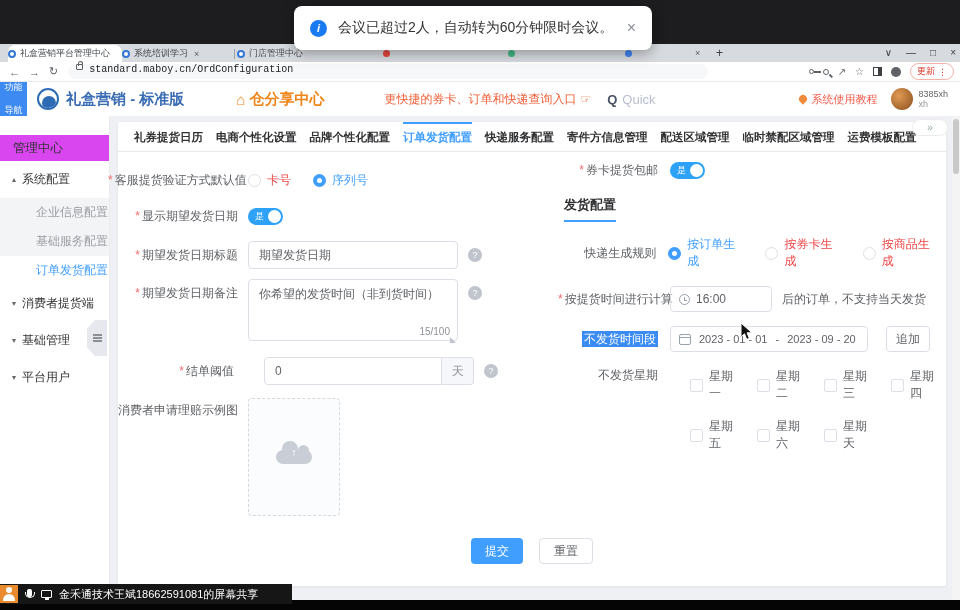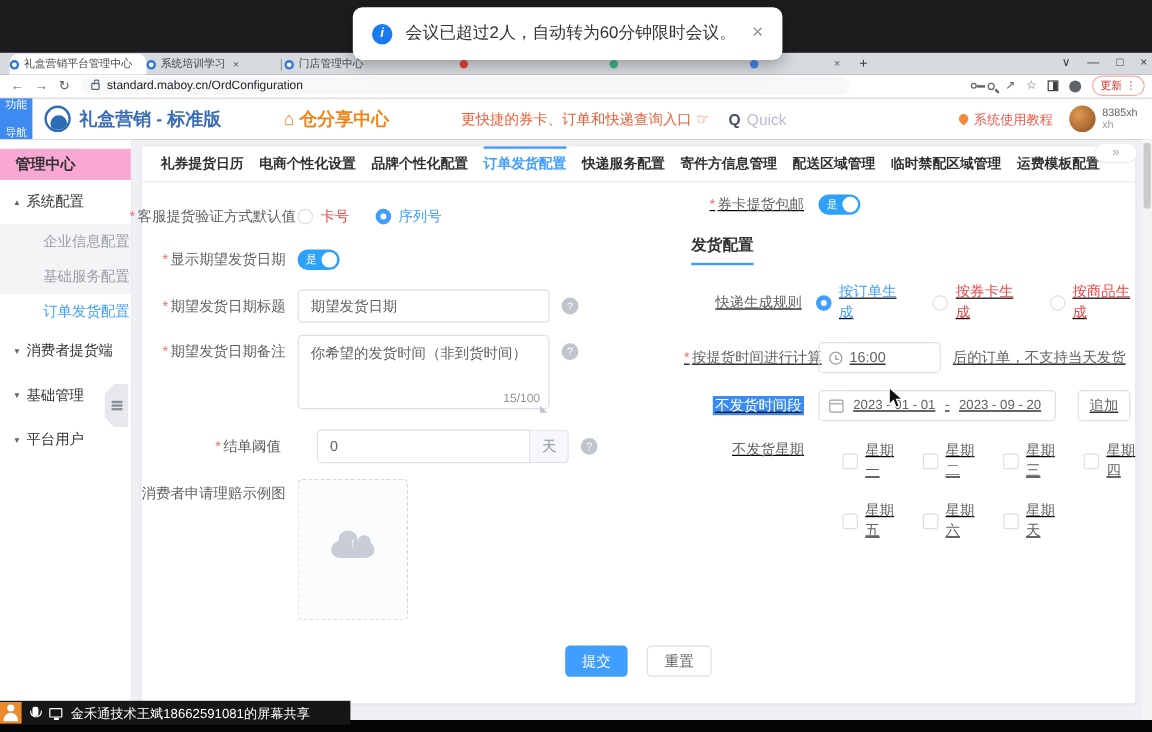--- a/index.html
+++ b/index.html
@@ -30,21 +30,21 @@
     font-size:10px; color:#3c4043; }
   .ts-right span { line-height:1; }
   .newtab { position:absolute; left:716px; top:2px; font-size:12px; color:#3c4043; }
   .lasttab-x { position:absolute; left:695px; top:4px; font-size:9px; color:#5f6368; }
 
   
   .urlbar { position:absolute; top:62px; left:0; width:960px; height:20px; background:#fff;
     display:flex; align-items:center; border-bottom:1px solid #e8eaed; }
   .nav-ic { color:#5f6368; font-size:11px; margin-left:9px; }
   .omnibox { margin-left:10px; width:640px; height:15px; background:#f7f8f9; border-radius:8px;
-    display:flex; align-items:center; gap:6px; padding:0 8px; }
+    display:flex; gap:6px; padding:0 8px;font-family:Liberation Mono, monospace; }
   .lock { width:7px; height:6px; border:1px solid #5f6368; border-radius:1px; position:relative; flex:none;}
   .lock:before { content:''; position:absolute; top:-4px; left:1px; width:3px; height:4px;
     border:1px solid #5f6368; border-bottom:none; border-radius:3px 3px 0 0; }
   .url-txt { font-size:10px; color:#202124; }
   .ub-right { margin-left:auto; display:flex; align-items:center; gap:9px; margin-right:6px; }
   .keyic { width:5px; height:5px; border:1.5px solid #5f6368; border-radius:50%; position:relative; }
   .keyic:after { content:''; position:absolute; left:4px; top:1px; width:7px; height:1.5px; background:#5f6368; }
   .magic { width:6px; height:6px; border:1.5px solid #5f6368; border-radius:50%; position:relative; }
   .magic:after { content:''; position:absolute; left:5px; top:5px; width:4px; height:1.5px; background:#5f6368; transform:rotate(45deg); }
   .glyic { color:#5f6368; font-size:10px; line-height:1; }
@@ -72,21 +72,21 @@
   .tut { margin-left:auto; display:flex; align-items:center; gap:4px; font-size:11px; color:#f25a4a; }
   .pin { width:8px; height:8px; border-radius:50% 50% 50% 0; background:#f08a3c; transform:rotate(-45deg); }
   .havatar { width:22px; height:22px; border-radius:50%; margin-left:14px;
     background:radial-gradient(circle at 35% 35%, #e09a53, #8a4f1f); flex:none; }
   .hname { margin:0 12px 0 5px; font-size:9px; color:#666; line-height:10px; }
   .hname .sub { color:#999; }
 
   
   .sidebar { position:absolute; top:116px; left:0; width:110px; height:484px; background:#fff;
     border-right:1px solid #ececec; }
-  .sb-title { margin-top:8px; height:26px; line-height:26px; background:#f9a8d4; font-weight:bold;
+  .sb-title { margin-top:19px; height:26px; line-height:26px; background:#d946ef; font-weight:normal;
     font-size:12.5px; color:#333; padding-left:13px; }
   .sb-group { font-size:12px; color:#333; padding:10px 0 10px 12px; display:flex; align-items:center; gap:6px; }
   .sb-arrow { font-size:8px; color:#666; }
   .sb-sub { font-size:12px; color:#9a9da3; padding:6px 0 6px 36px; background:#f3f4f6; }
   .sb-sub.sel { color:#409eff; background:#fff; }
   .sb-handle { position:absolute; right:2px; top:204px; width:20px; height:36px; background:#e6e8ed;
     clip-path:polygon(40% 0,100% 0,100% 100%,40% 100%,0 76%,0 24%); display:flex; align-items:center; justify-content:center; }
   .hlines { width:9px; height:1.5px; background:#8b8f96; box-shadow:0 3px 0 #8b8f96, 0 -3px 0 #8b8f96; }
 
   
@@ -138,21 +138,21 @@
     border-radius:0 4px 4px 0; color:#909399; font-size:12px; display:flex; align-items:center; justify-content:center;}
   .upload { width:92px; height:118px; border:1px dashed #d5d9de; border-radius:4px; background:#fbfcfd;
     display:flex; align-items:center; justify-content:center; }
   .cloud { position:relative; width:36px; height:14px; background:#c9ced6; border-radius:8px; }
   .cloud:before { content:''; position:absolute; top:-9px; left:6px; width:16px; height:16px; border-radius:50%; background:#c9ced6; }
   .cloud:after { content:''; position:absolute; top:-5px; right:3px; width:11px; height:11px; border-radius:50%; background:#c9ced6; }
   .cloud .c-up { position:absolute; left:50%; top:-4px; transform:translateX(-50%); color:#fff;
     font-size:11px; font-weight:bold; z-index:2; }
 
   
-  .form-right { position:absolute; left:452px; top:40px; width:382px;text-decoration:underline; }
+  .form-right { position:absolute; left:440px; top:40px; width:382px; }
   .rrow { display:flex; align-items:center; margin-bottom:12px; }
   .rrow .flabel { width:112px; padding-right:12px; }
   .sect { margin:16px 0 14px 6px; }
   .sect-t { font-size:13px; font-weight:bold; color:#303133; display:inline-block; padding-bottom:6px;
     border-bottom:2px solid #409eff; }
   .rradgrp { display:flex; gap:20px; }
   .time-inp { width:102px; height:26px; border:1px solid #dcdfe6; border-radius:4px; display:flex;
     align-items:center; gap:6px; padding:0 8px; font-size:12px; color:#606266; }
   .clock { width:11px; height:11px; border:1px solid #98a0aa; border-radius:50%; position:relative; flex:none;}
   .clock:before { content:''; position:absolute; left:4px; top:2px; width:1px; height:4px; background:#98a0aa; }

